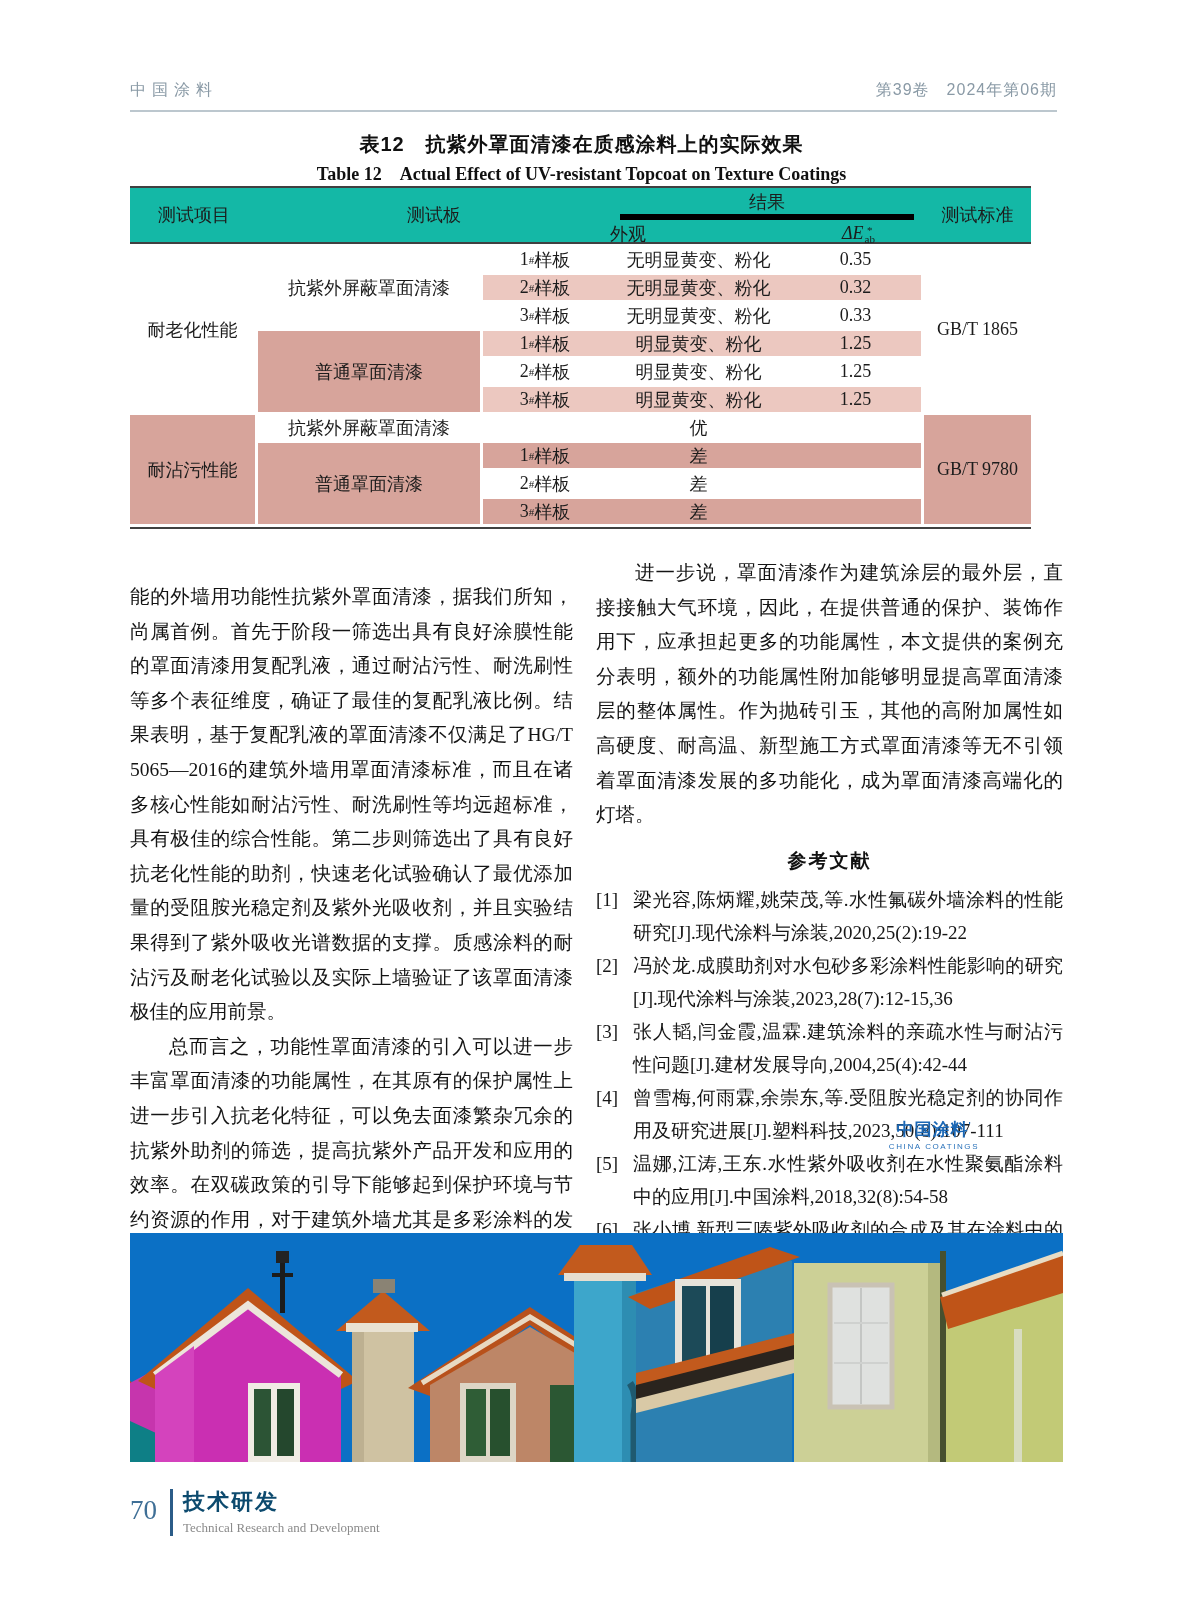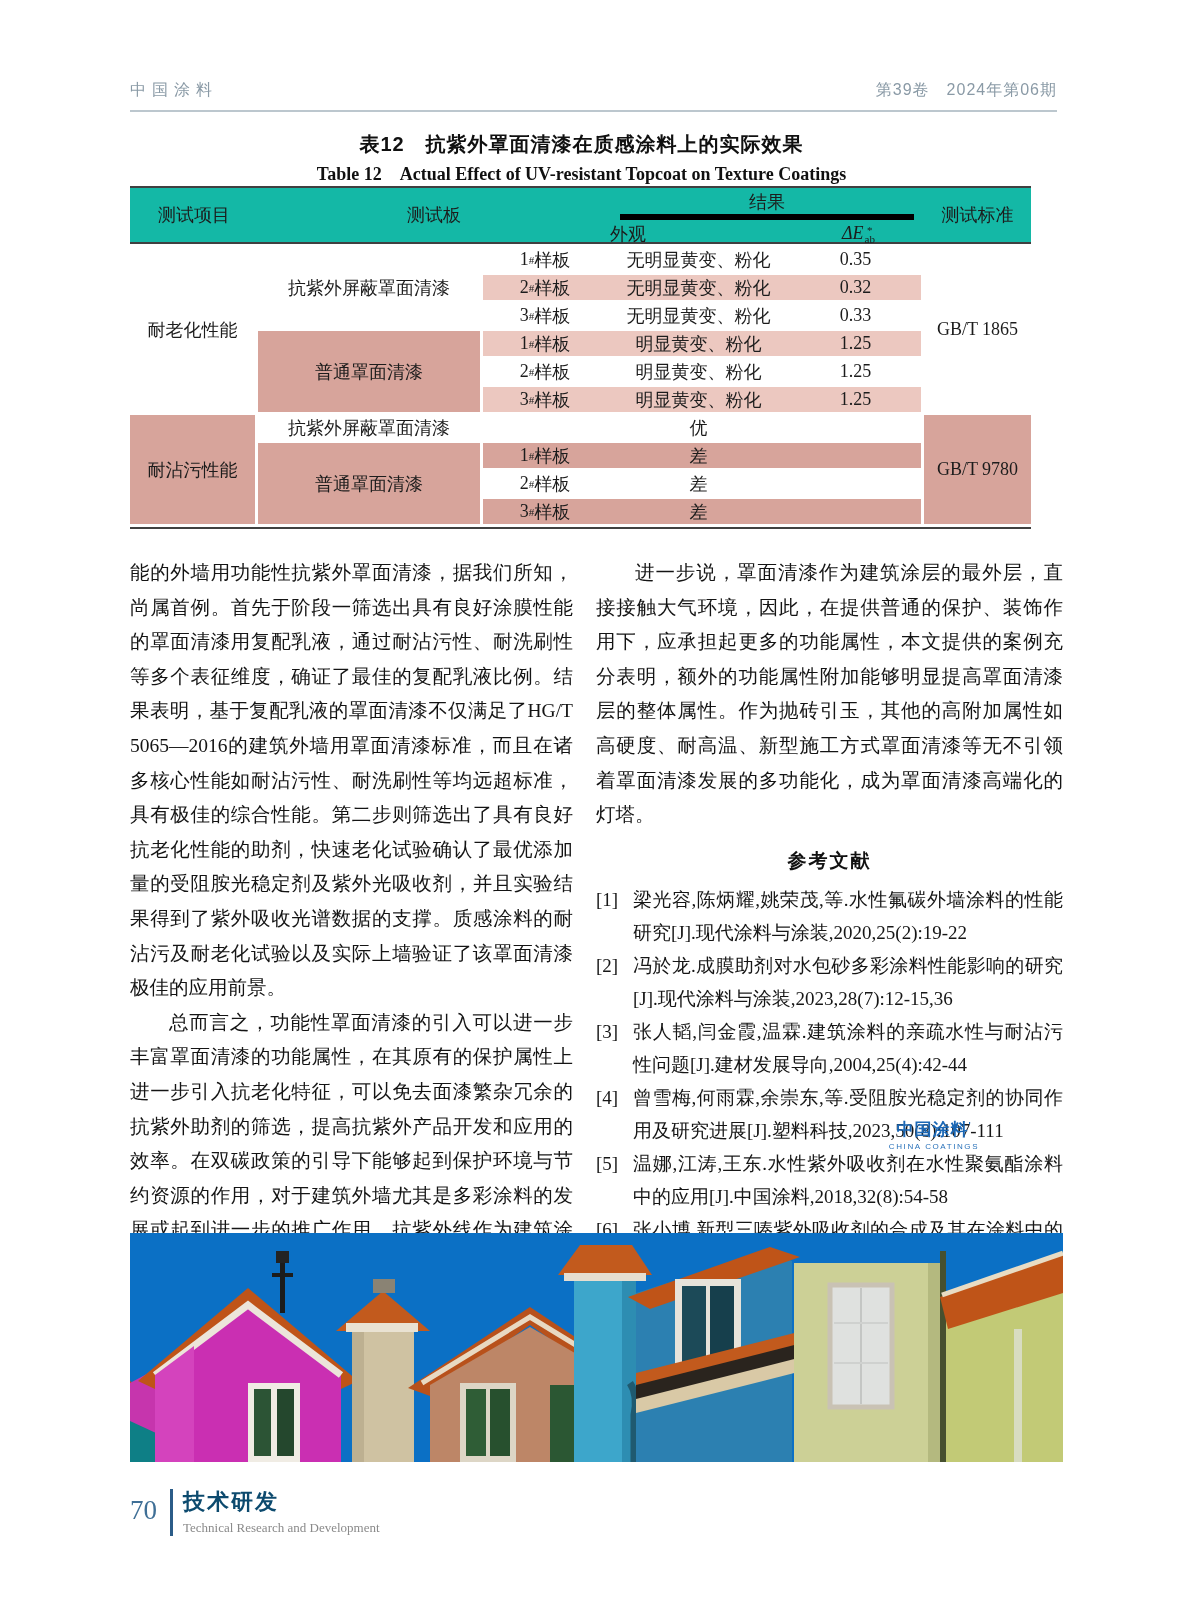--- a/index.html
+++ b/index.html
@@ -48,21 +48,21 @@
   .b2{width:183px;text-align:center;}
   .b3{width:131px;text-align:center;}
   .w1{width:222px;text-align:center;}
   .w2{width:127px;}
   .b1,.b2,.b3,.w1,.w2{flex:none;display:flex;align-items:center;justify-content:center;height:100%;}
   .pink-d{background:#d7a49b;}
   .pink-l{background:#ecc8c0;}
   sup.hash{font-size:11px;vertical-align:super;line-height:0;}
 
   
-  .col-left{position:absolute;left:130px;top:556px;width:443px;}
+  .col-left{position:absolute;left:130px;top:580px;width:443px;}
   .col-right{position:absolute;left:596px;top:556px;width:467px;}
   .para{margin:0;font-size:19.5px;line-height:34.6px;text-align:justify;color:#141414;}
   .para.indent{text-indent:2em;}
   .refs-title{margin:15px 0 9px 0;text-align:center;
       font-family:"Liberation Sans","DejaVu Sans",sans-serif;
       font-weight:bold;font-size:19px;letter-spacing:2px;color:#111;}
   .refs{list-style:none;margin:0;padding:0;font-size:19px;line-height:33px;}
   .ref{position:relative;padding-left:37px;text-align:justify;}
   .ref-num{position:absolute;left:0;top:0;}
 

